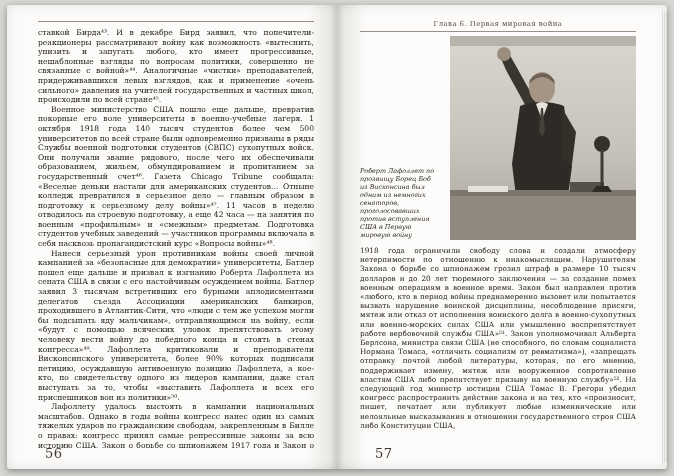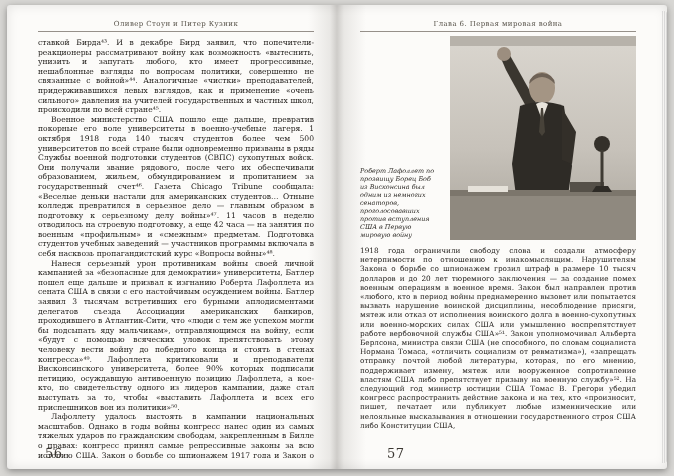--- a/index.html
+++ b/index.html
@@ -56,41 +56,40 @@
   .body-left{font-size:7.6px;line-height:9.6px;height:420px;}
   .body-right{font-size:7.3px;line-height:9.2px;height:202px;}
   .body-text p{margin:0;text-indent:13px;}
   .body-text p.cont{text-indent:0;}
   .folio{
     position:absolute;left:0;right:0;bottom:8px;
     text-align:left;font-size:13px;color:#3b3732;letter-spacing:.5px;
     z-index:2;
   }
   .folio-left{left:38px;width:276px;}
-  .folio-right{left:380px;width:276px;}
+  .folio-right{left:368px;width:276px;}
   .figure-block{position:relative;height:204px;margin-top:4px;}
   .photo-frame{
     position:absolute;top:0;right:0;width:186px;height:204px;
     background:#c8c4bc;overflow:hidden;
   }
   .photo-frame svg{display:block;width:100%;height:100%;}
   .photo-caption{
     position:absolute;left:0;bottom:1px;width:80px;
     font-style:italic;font-size:6.4px;line-height:8px;
     color:#2b2824;text-align:left;
   }
 </style>
 </head>
 <body>
 
 <div class="stage">
   <div class="book">
 
     <div class="page-col page-left-col">
-      <div class="running-head">Оливер Стоун и Питер Кузник</div>
       <div class="head-rule"></div>
       <div class="body-text body-left">
         <p class="cont">ставкой Бирда⁴³. И в декабре Бирд заявил, что попечители-реакционеры рассматривают войну как возможность «вытеснить, унизить и запугать любого, кто имеет прогрессивные, нешаблонные взгляды по вопросам политики, совершенно не связанные с войной»⁴⁴. Аналогичные «чистки» преподавателей, придерживавшихся левых взглядов, как и применение «очень сильного» давления на учителей государственных и частных школ, происходили по всей стране⁴⁵.</p>
         <p>Военное министерство США пошло еще дальше, превратив покорные его воле университеты в военно-учебные лагеря. 1 октября 1918 года 140 тысяч студентов более чем 500 университетов по всей стране были одновременно призваны в ряды Службы военной подготовки студентов (СВПС) сухопутных войск. Они получали звание рядового, после чего их обеспечивали образованием, жильем, обмундированием и пропитанием за государственный счет⁴⁶. Газета Chicago Tribune сообщала: «Веселые деньки настали для американских студентов… Отныне колледж превратился в серьезное дело — главным образом в подготовку к серьезному делу войны»⁴⁷. 11 часов в неделю отводилось на строевую подготовку, а еще 42 часа — на занятия по военным «профильным» и «смежным» предметам. Подготовка студентов учебных заведений — участников программы включала в себя насквозь пропагандистский курс «Вопросы войны»⁴⁸.</p>
         <p>Нанеся серьезный урон противникам войны своей личной кампанией за «безопасные для демократии» университеты, Батлер пошел еще дальше и призвал к изгнанию Роберта Лафоллета из сената США в связи с его настойчивым осуждением войны. Батлер заявил 3 тысячам встретивших его бурными аплодисментами делегатов съезда Ассоциации американских банкиров, проходившего в Атлантик-Сити, что «люди с тем же успехом могли бы подсыпать яду мальчикам», отправляющимся на войну, если «будут с помощью всяческих уловок препятствовать этому человеку вести войну до победного конца и стоять в стенах конгресса»⁴⁹. Лафоллета критиковали и преподаватели Висконсинского университета, более 90% которых подписали петицию, осуждавшую антивоенную позицию Лафоллета, а кое-кто, по свидетельству одного из лидеров кампании, даже стал выступать за то, чтобы «выставить Лафоллета и всех его приспешников вон из политики»⁵⁰.</p>
         <p>Лафоллету удалось выстоять в кампании национальных масштабов. Однако в годы войны конгресс нанес один из самых тяжелых ударов по гражданским свободам, закрепленным в Билле о правах: конгресс принял самые репрессивные законы за всю историю США. Закон о борьбе со шпионажем 1917 года и Закон о подстрекательстве</p>
       </div>
     </div>
     <div class="folio folio-left">56</div>
 

